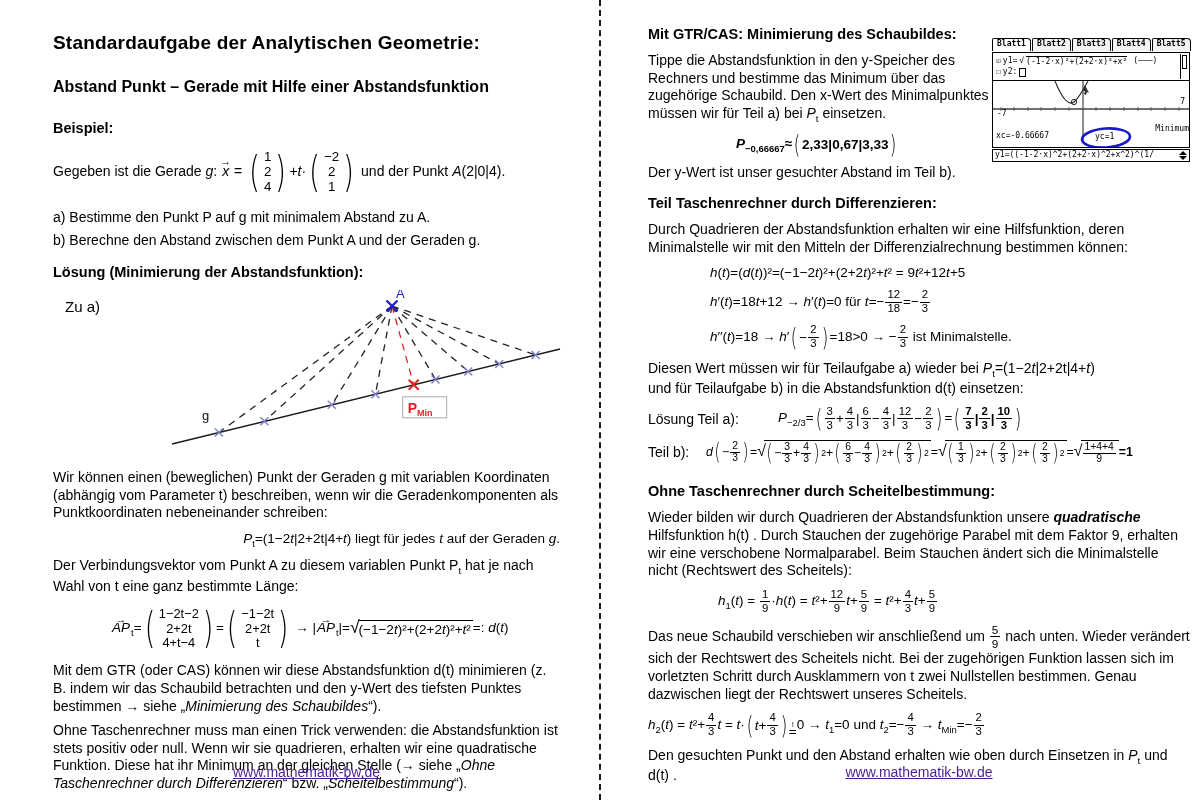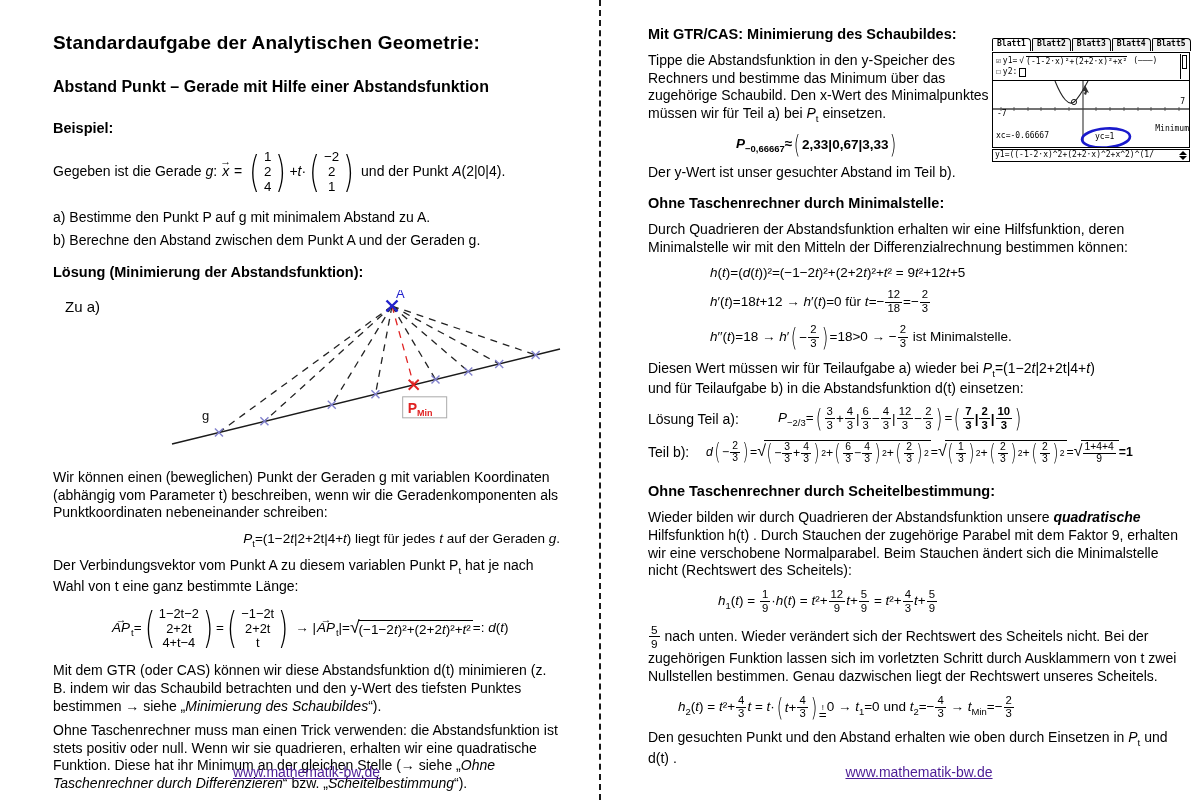--- a/index.html
+++ b/index.html
@@ -254,21 +254,21 @@
       <div class="calc-fbar">
         <span>y1=((-1-2·x)^2+(2+2·x)^2+x^2)^(1/</span>
         <span class="btns">
             <div class="up"></div>
             <div class="dn"></div>
           </span>
       </div>
     </div>
   </div>
 
-  <h3>Ohne Taschenrechner durch Minimalstelle:</h3>
+  <h3>Teil Taschenrechner durch Differenzieren:</h3>
   <p>Durch Quadrieren der Abstandsfunktion erhalten wir eine Hilfsfunktion, deren Minimalstelle wir mit den Mitteln der Differenzialrechnung bestimmen können:</p>
   <div class="eq indent2"><span class="math"><i>h</i><span>(</span><i>t</i><span>)=(</span><i>d</i><span>(</span><i>t</i><span>))²=(−1−2</span><i>t</i><span>)²+(2+2</span><i>t</i><span>)²+</span><i>t</i><span>² = 9</span><i>t</i><span>²+12</span><i>t</i><span>+5</span></span></div>
   <div class="eq indent2"><span class="math"><i>h</i><span>′(</span><i>t</i><span>)=18</span><i>t</i><span>+12   →   </span><i>h</i><span>′(</span><i>t</i><span>)=0  für  </span><i>t</i><span>=−</span><span class="frac">
           <span class="fn">12</span>
           <span class="fd">18</span>
         </span><span>=−</span><span class="frac">
           <span class="fn">2</span>
           <span class="fd">3</span>
         </span></span></div>
   <div class="eq indent2"><span class="math"><i>h</i><span>′′(</span><i>t</i><span>)=18   →   </span><i>h</i><span>′</span><span class="pg">
@@ -475,26 +475,26 @@
           <span class="fd">9</span>
         </span><span>   =   </span><i>t</i><span>²+</span><span class="frac">
           <span class="fn">4</span>
           <span class="fd">3</span>
         </span><i>t</i><span>+</span><span class="frac">
           <span class="fn">5</span>
           <span class="fd">9</span>
         </span></span></div>
 
   <p>
-    <span class="math"><span class="frac">
+    <span>Das neue Schaubild verschieben wir anschließend um </span><span class="math"><span class="frac">
           <span class="fn">5</span>
           <span class="fd">9</span>
         </span></span><span> nach unten. Wieder verändert sich der Rechtswert des Scheitels nicht. Bei der zugehörigen Funktion lassen sich im vorletzten Schritt durch Ausklammern von t zwei Nullstellen bestimmen. Genau dazwischen liegt der Rechtswert unseres Scheitels.</span>
   </p>
-  <div class="eq" style="margin-left:30px"><span class="math"><i>h</i><sub>2</sub><span>(</span><i>t</i><span>)  =  </span><i>t</i><span>²+</span><span class="frac">
+  <div class="eq" style=""><span class="math"><i>h</i><sub>2</sub><span>(</span><i>t</i><span>)  =  </span><i>t</i><span>²+</span><span class="frac">
           <span class="fn">4</span>
           <span class="fd">3</span>
         </span><i>t</i><span>  =  </span><i>t</i><span>·</span><span class="pg">
           <span class="bp">(</span>
           <span class="pc">
             <i>t</i>
             <span>+</span>
             <span class="frac">
               <span class="fn">4</span>
               <span class="fd">3</span>

